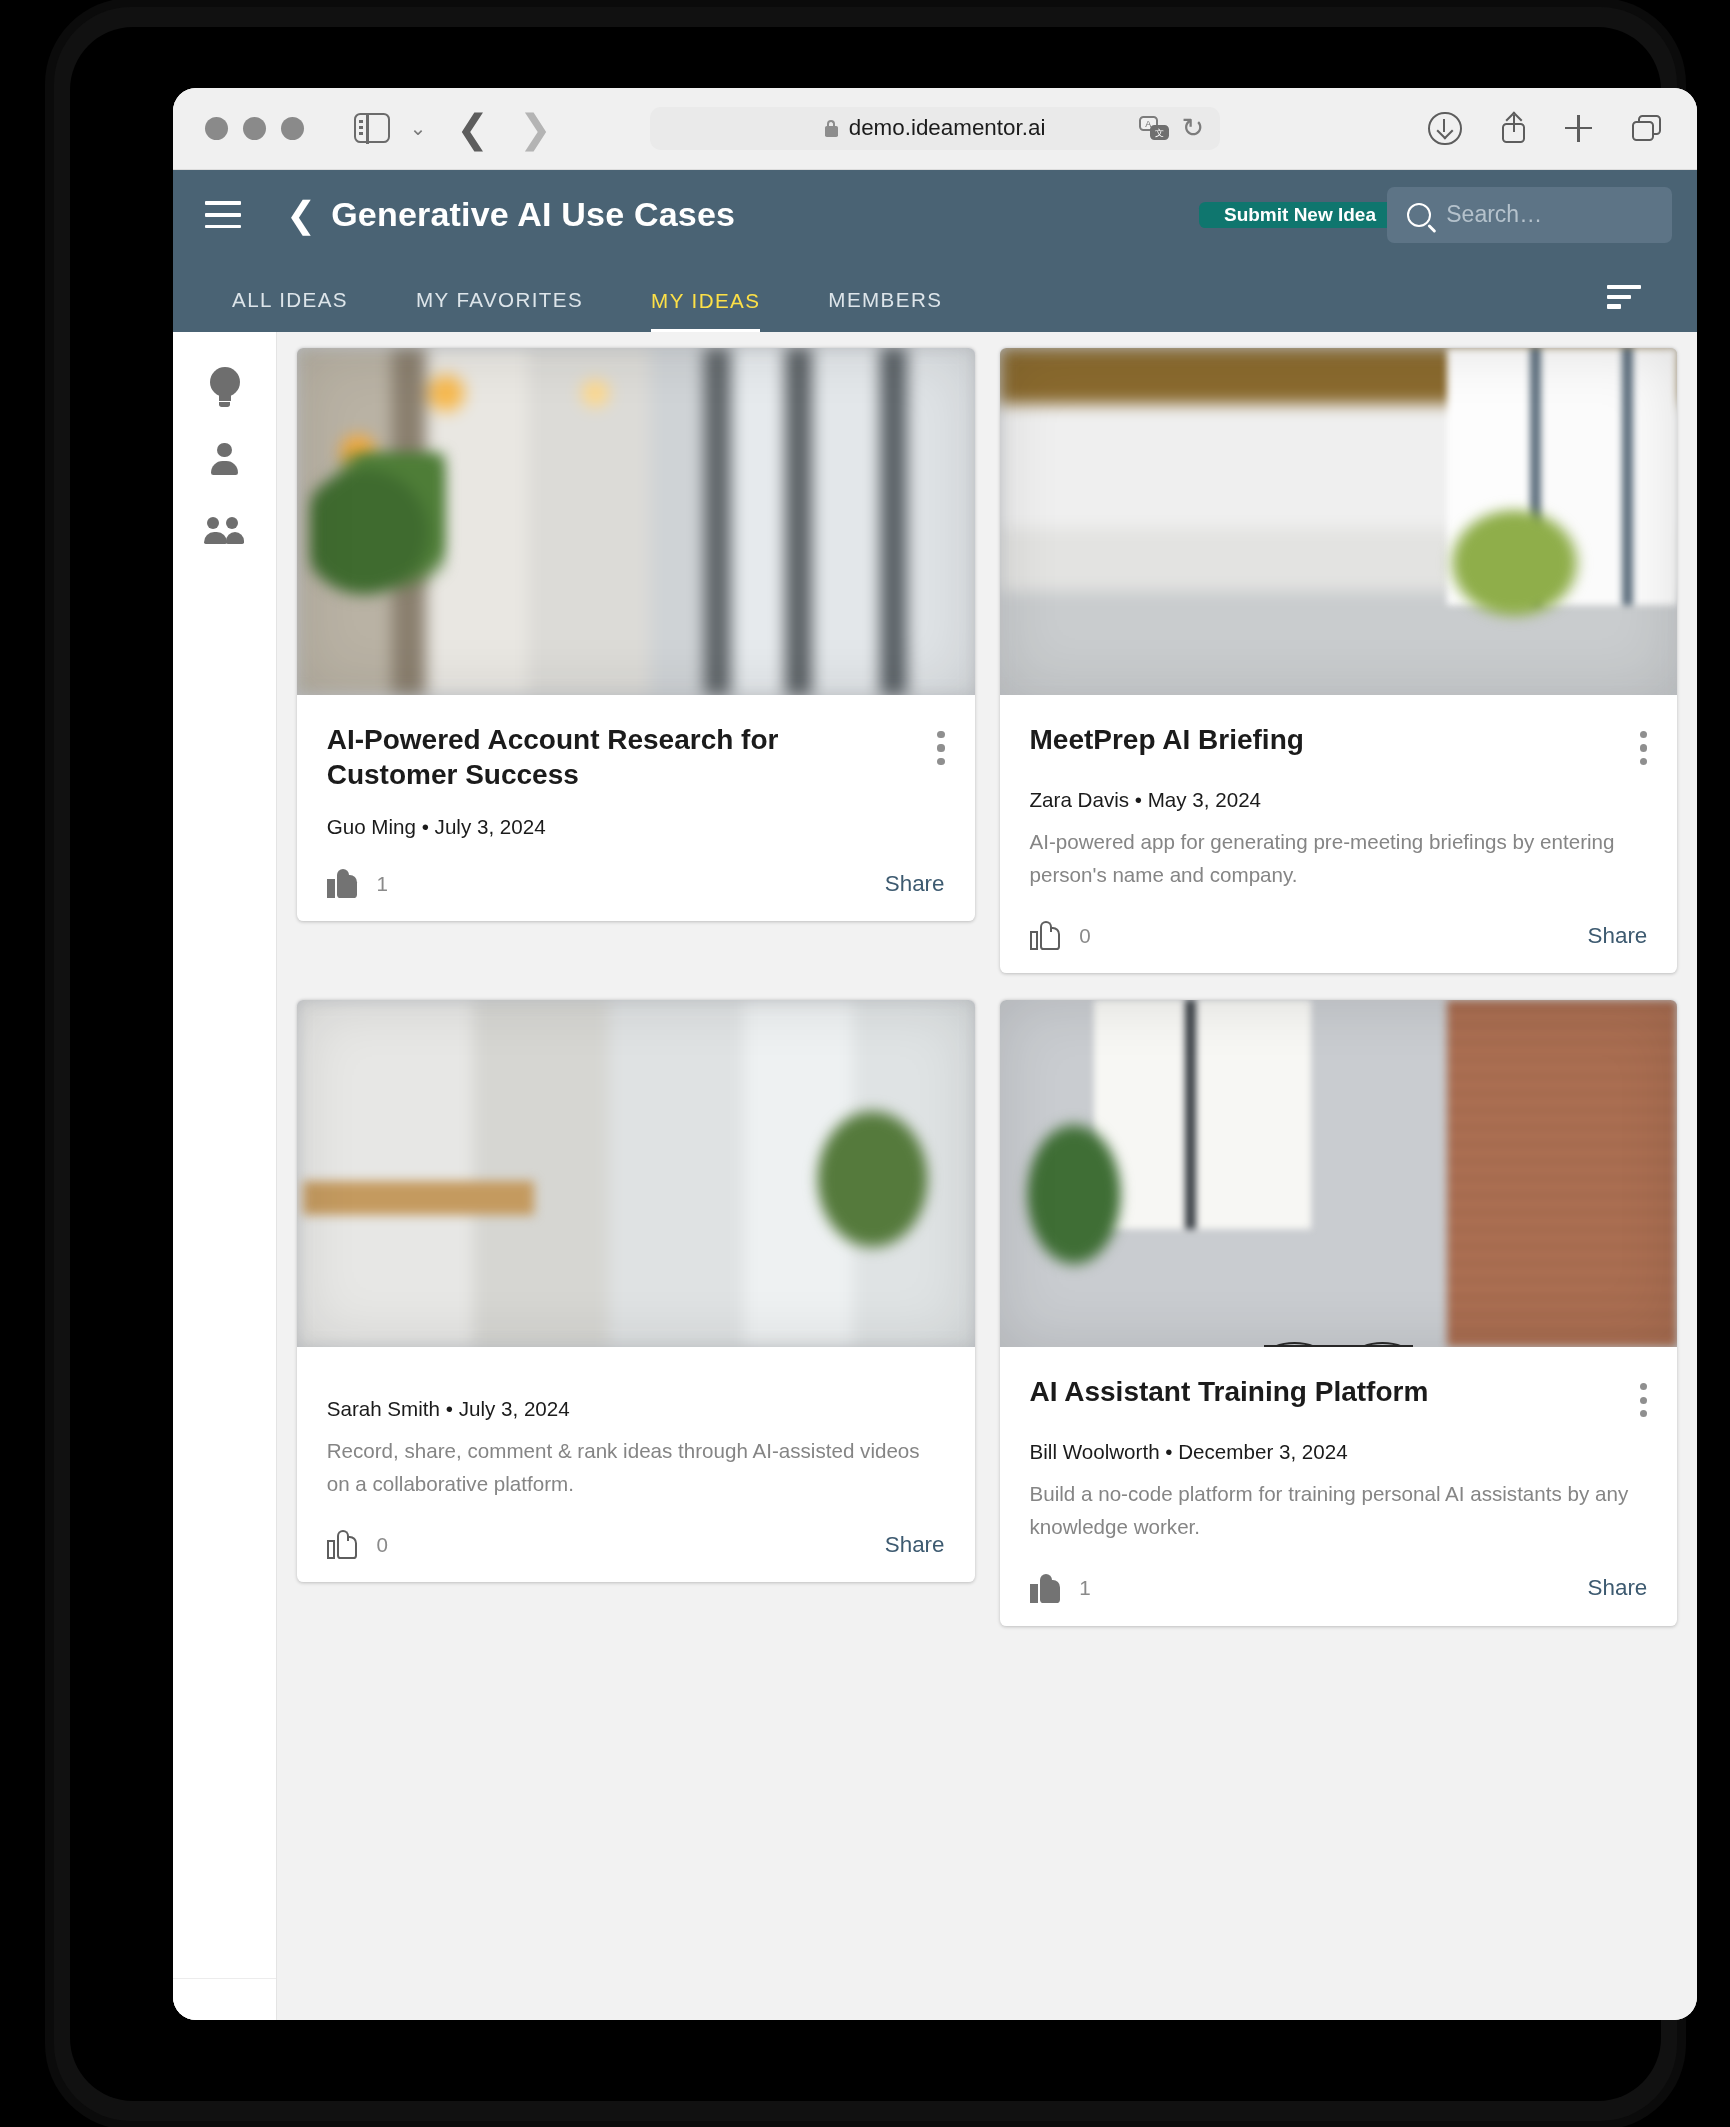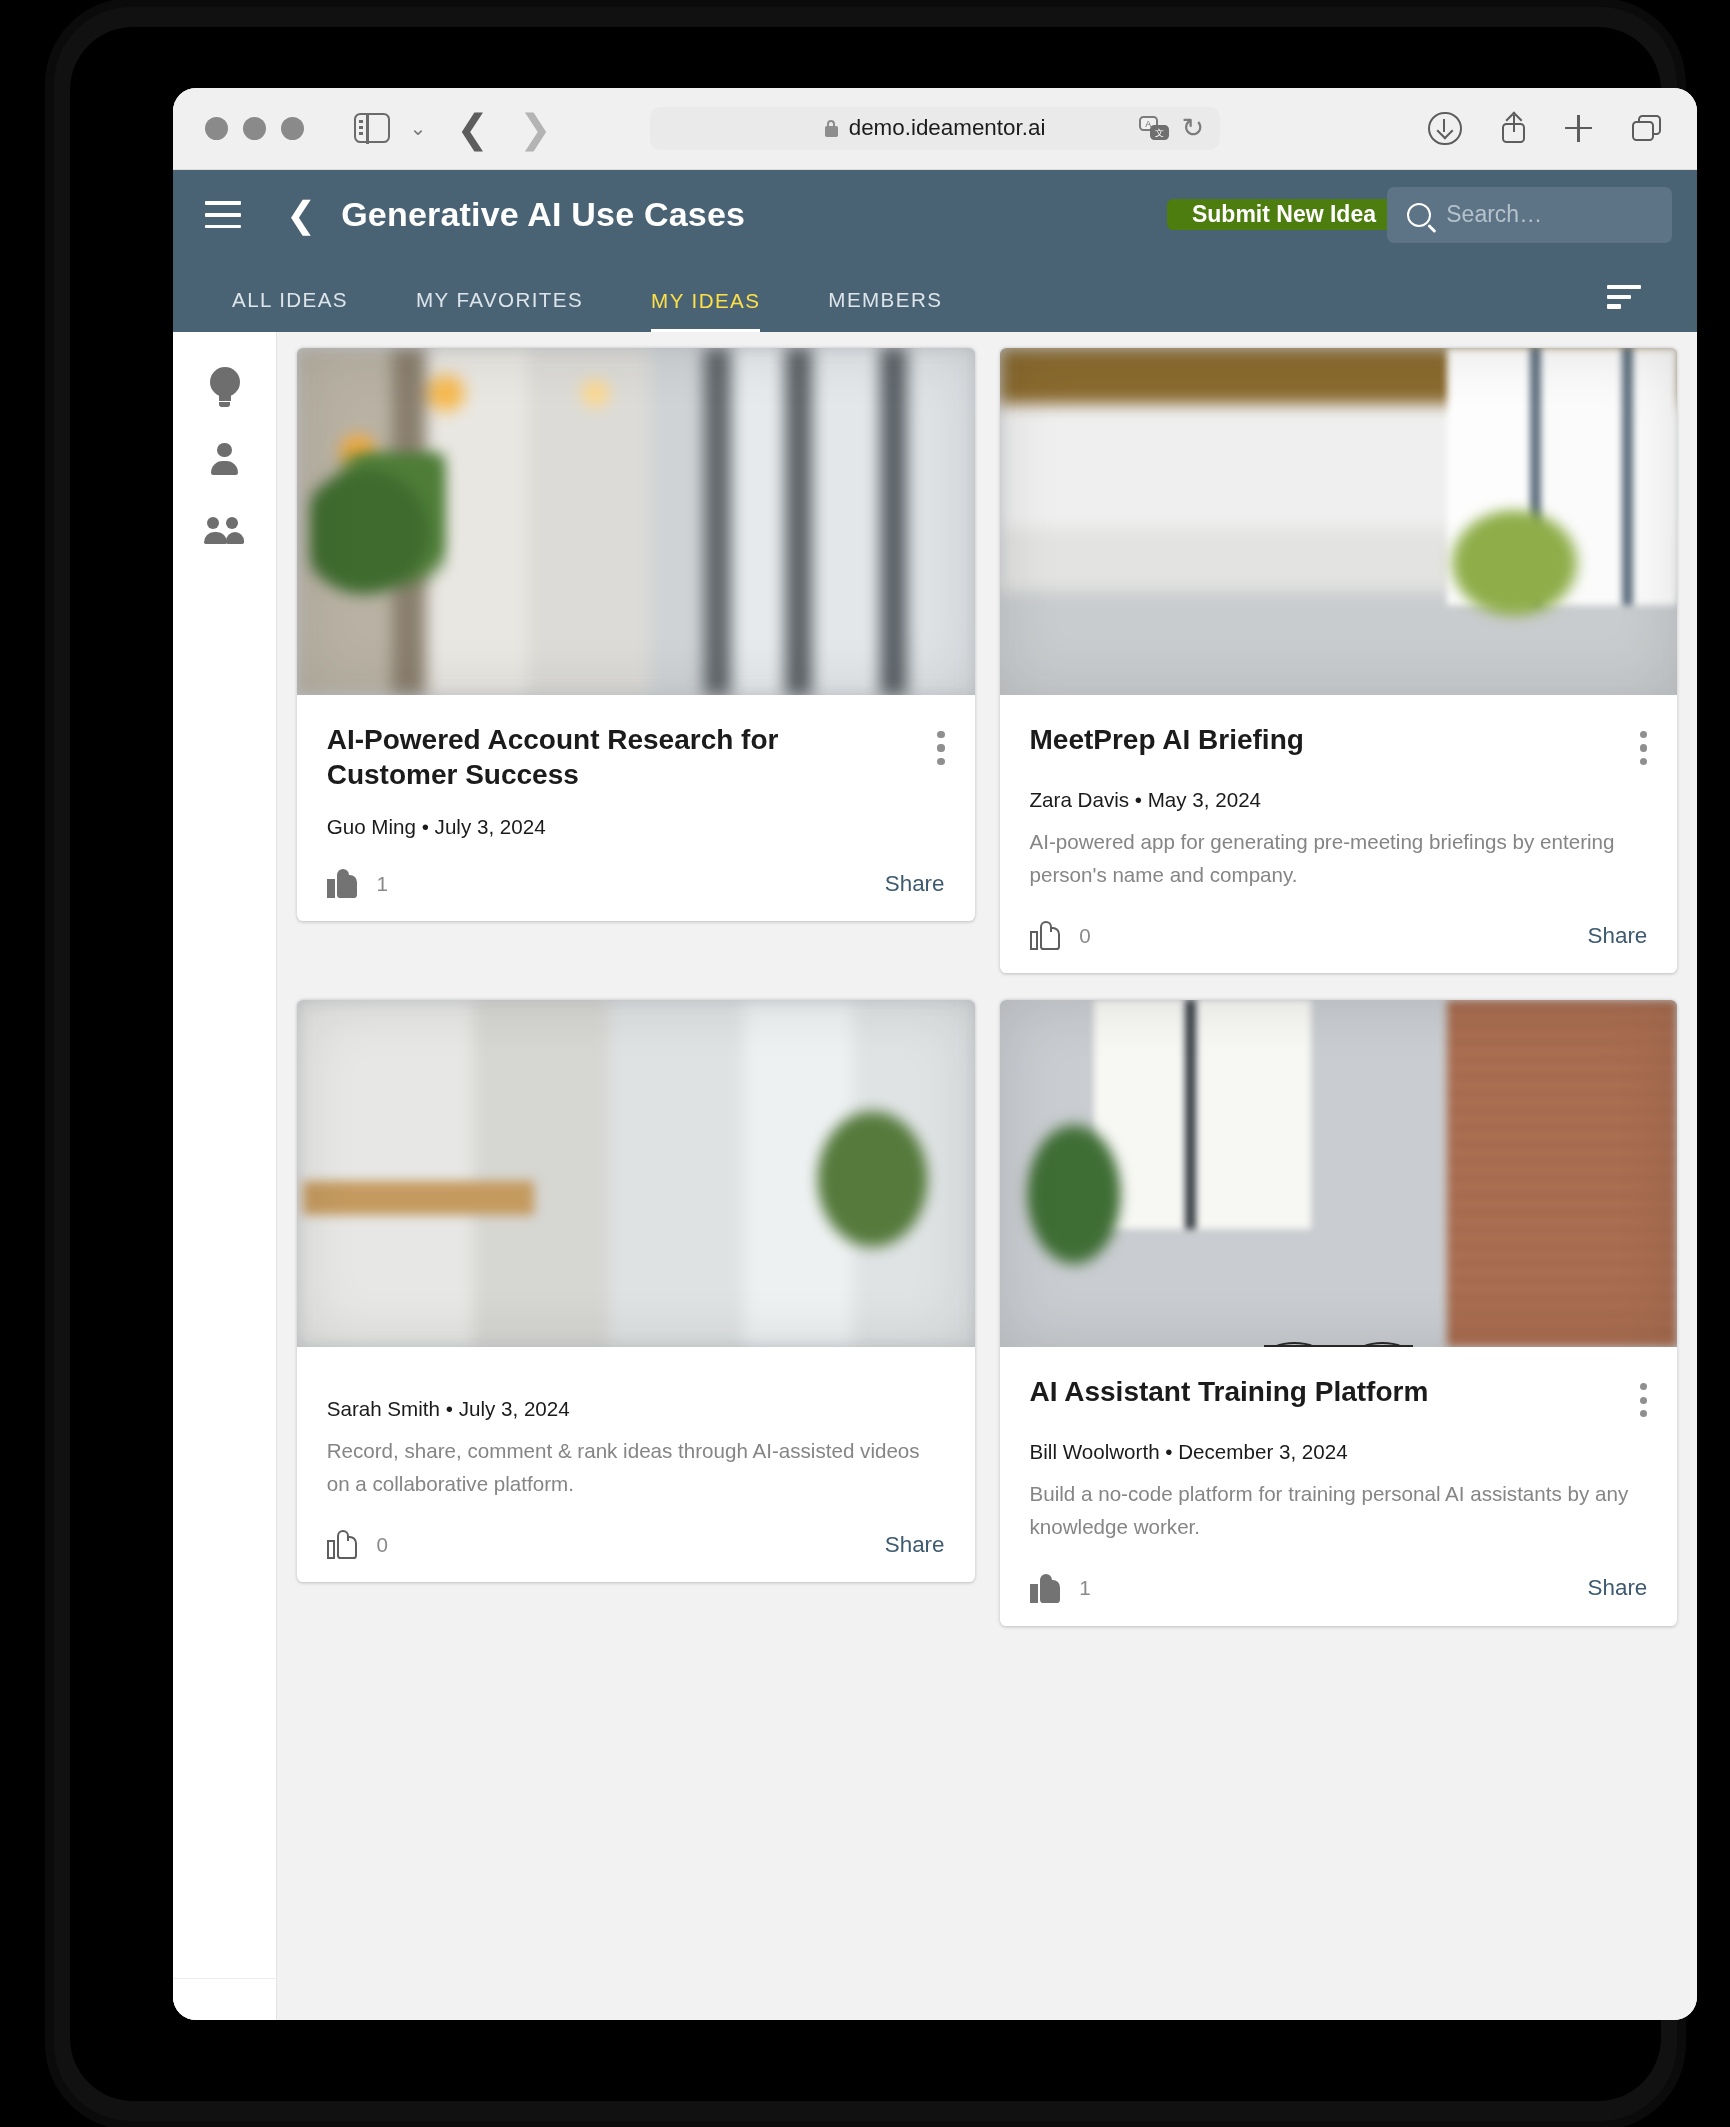--- a/index.html
+++ b/index.html
@@ -80,24 +80,24 @@
   .tabs-ic b{position:absolute;border:2.3px solid #5d5d5d;border-radius:4.5px;box-sizing:border-box;}
   .tabs-ic b:nth-child(1){left:6.3px;top:0;width:22.4px;height:19.7px;}
   .tabs-ic b:nth-child(2){left:0;top:5.4px;width:22.4px;height:20.6px;background:#f0f0f0;}
   
   #apphead{background:#4a6374;color:#fff;}
   #toprow{height:90px;display:flex;align-items:center;padding:0 0 0 32px;position:relative;}
   .burger{width:36px;height:27px;display:flex;flex-direction:column;justify-content:space-between;cursor:pointer;}
   .burger i{height:3.6px;background:#fff;border-radius:0.9px;}
   .backchev{margin-left:45px;font-size:36px;font-weight:300;line-height:1;
      font-family:"DejaVu Sans",sans-serif;}
-  #apptitle{margin-left:25px;font-size:34px;font-weight:bold;letter-spacing:0.2px;}
+  #apptitle{margin-left:15px;font-size:34px;font-weight:bold;letter-spacing:0.2px;}
   #submit-btn{
-    position:absolute;right:296px;background:#4d7c0f;color:#fff;border:none;
-    font-family:"Liberation Sans",sans-serif;font-weight:bold;font-size:23px;
+    position:absolute;right:296px;background:#0f766e;color:#fff;border:none;
+    font-family:"Liberation Sans",sans-serif;font-weight:bold;font-size:19px;
     padding:2px 25px;border-radius:6.3px;cursor:pointer;white-space:nowrap;
   }
   #searchbox{
     position:absolute;right:25px;width:285px;height:56px;background:#5d7486;border-radius:7.2px;
     display:flex;align-items:center;gap:15px;padding:0 19.7px;box-sizing:border-box;
   }
   .mag{width:20.6px;height:20.6px;border:2.7px solid #fff;border-radius:50%;position:relative;flex:none;}
   .mag:after{content:"";position:absolute;right:-8px;bottom:-4.5px;width:9.9px;height:2.7px;background:#fff;
      transform:rotate(45deg);border-radius:1.8px;}
   #searchbox .ph{font-size:23px;color:#b5c2cc;}

